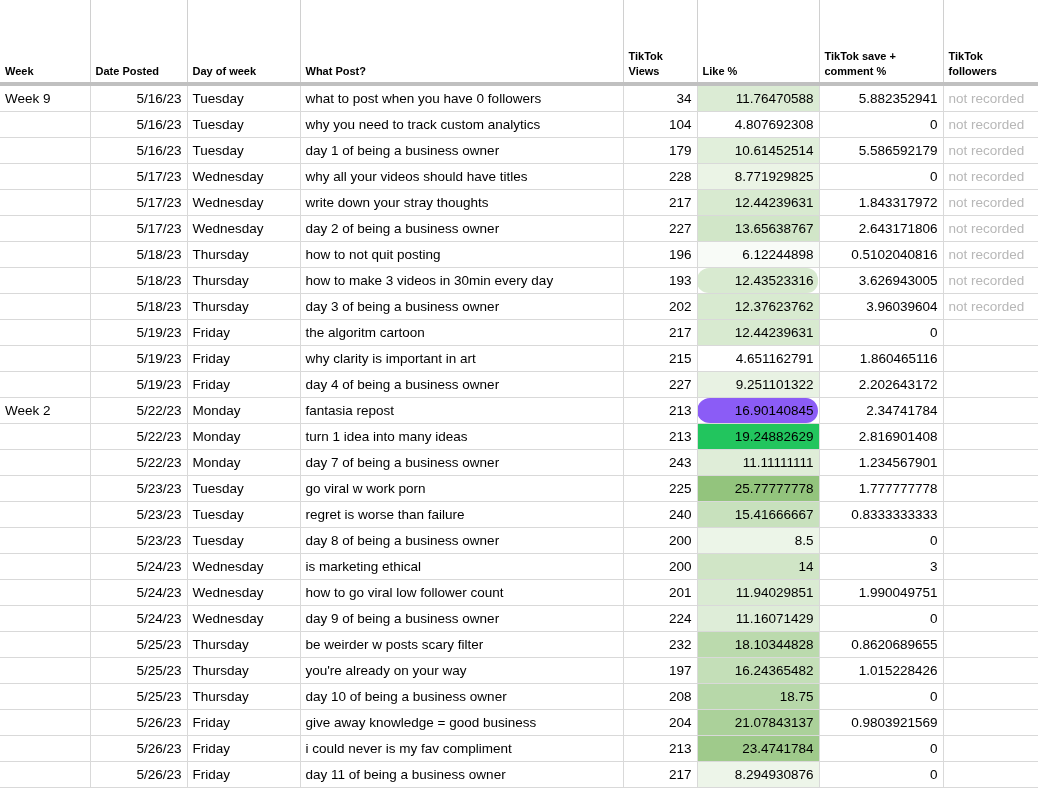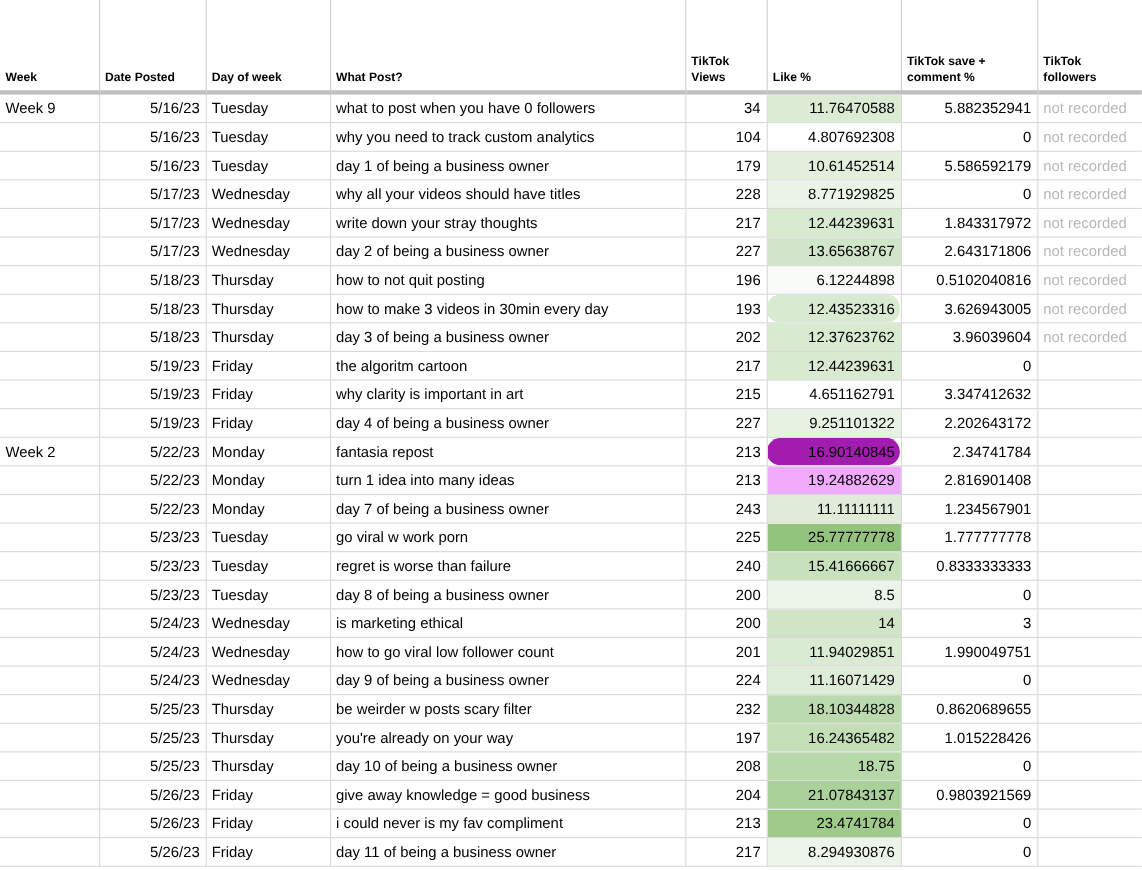--- a/index.html
+++ b/index.html
@@ -209,50 +209,50 @@
           <td class="num">0</td>
           <td class="num">0</td>
         </tr>
         <tr>
           <td class="text"></td>
           <td class="num">5/19/23</td>
           <td class="text">Friday</td>
           <td class="text">why clarity is important in art</td>
           <td class="num">215</td>
           <td class="num" style="background-color: rgb(255, 255, 255);">4.651162791</td>
-          <td class="num">3.347412632</td>
+          <td class="num">1.860465116</td>
           <td class="num">0</td>
         </tr>
         <tr>
           <td class="text"></td>
           <td class="num">5/19/23</td>
           <td class="text">Friday</td>
           <td class="text">day 4 of being a business owner</td>
           <td class="num">227</td>
           <td class="num" style="background-color: rgb(232, 242, 227);">9.251101322</td>
           <td class="num">2.202643172</td>
           <td class="num">3</td>
         </tr>
         <tr>
           <td class="text">Week 2</td>
           <td class="num">5/22/23</td>
           <td class="text">Monday</td>
           <td class="text">fantasia repost</td>
           <td class="num">213</td>
-          <td class="num" style="background-color: #a21caf; border-radius: 13px;">16.90140845</td>
+          <td class="num" style="background-color: #8b5cf6; border-radius: 13px;">16.90140845</td>
           <td class="num">2.34741784</td>
           <td class="num">0</td>
         </tr>
         <tr>
           <td class="text"></td>
           <td class="num">5/22/23</td>
           <td class="text">Monday</td>
           <td class="text">turn 1 idea into many ideas</td>
           <td class="num">213</td>
-          <td class="num" style="background-color: #f0abfc;">19.24882629</td>
+          <td class="num" style="background-color: #22c55e;">19.24882629</td>
           <td class="num">2.816901408</td>
           <td class="num">0</td>
         </tr>
         <tr>
           <td class="text"></td>
           <td class="num">5/22/23</td>
           <td class="text">Monday</td>
           <td class="text">day 7 of being a business owner</td>
           <td class="num">243</td>
           <td class="num" style="background-color: rgb(223, 237, 216);">11.11111111</td>

